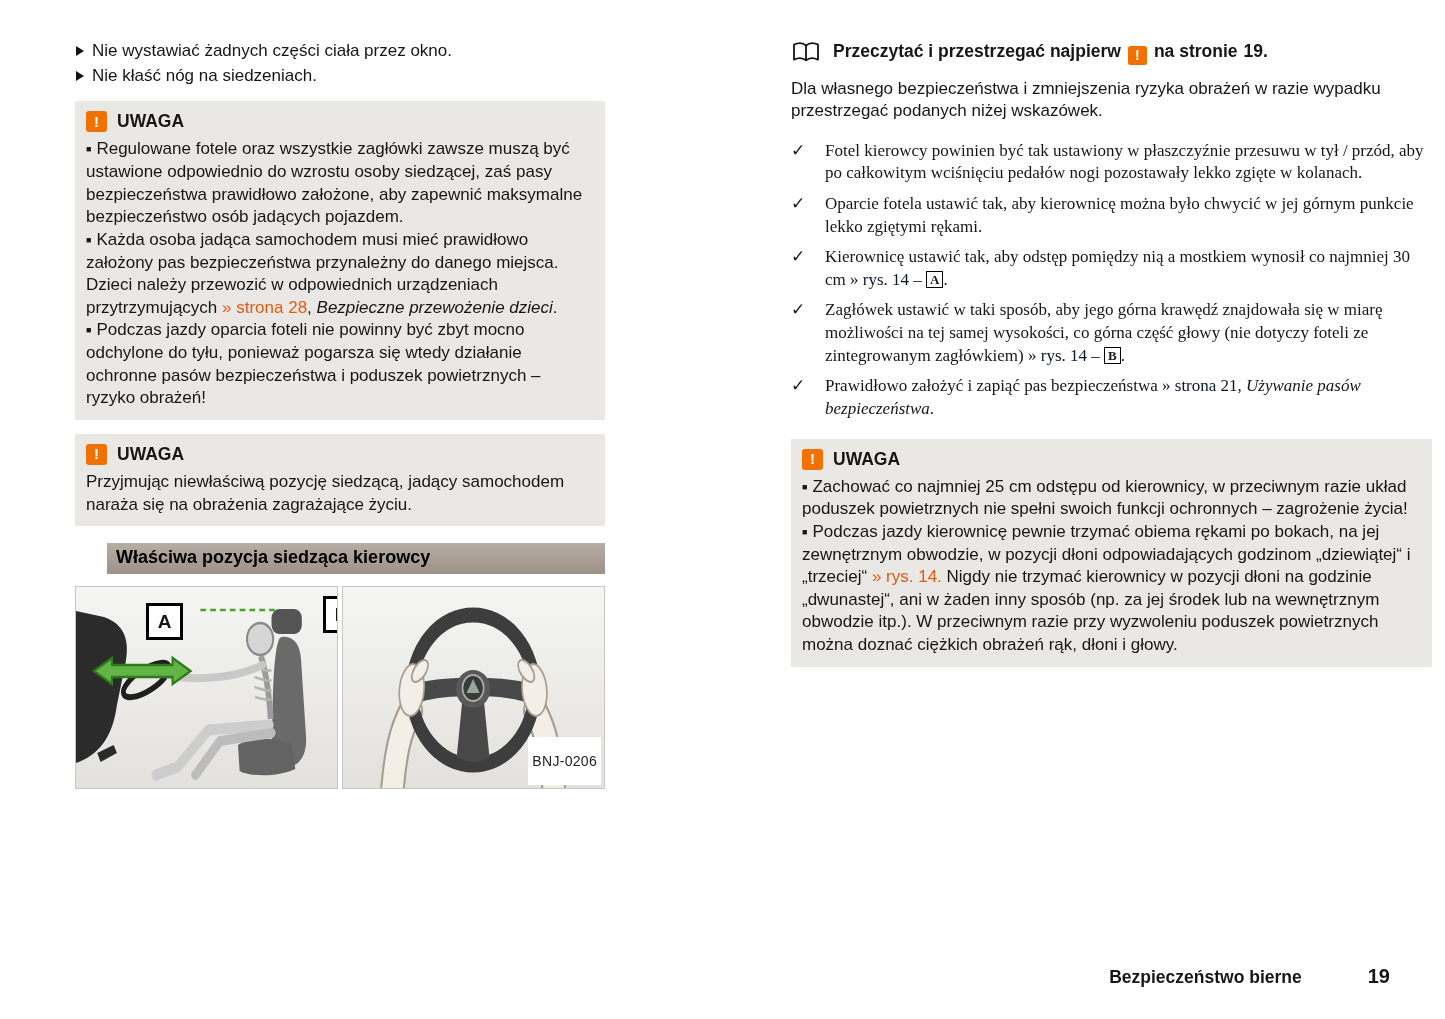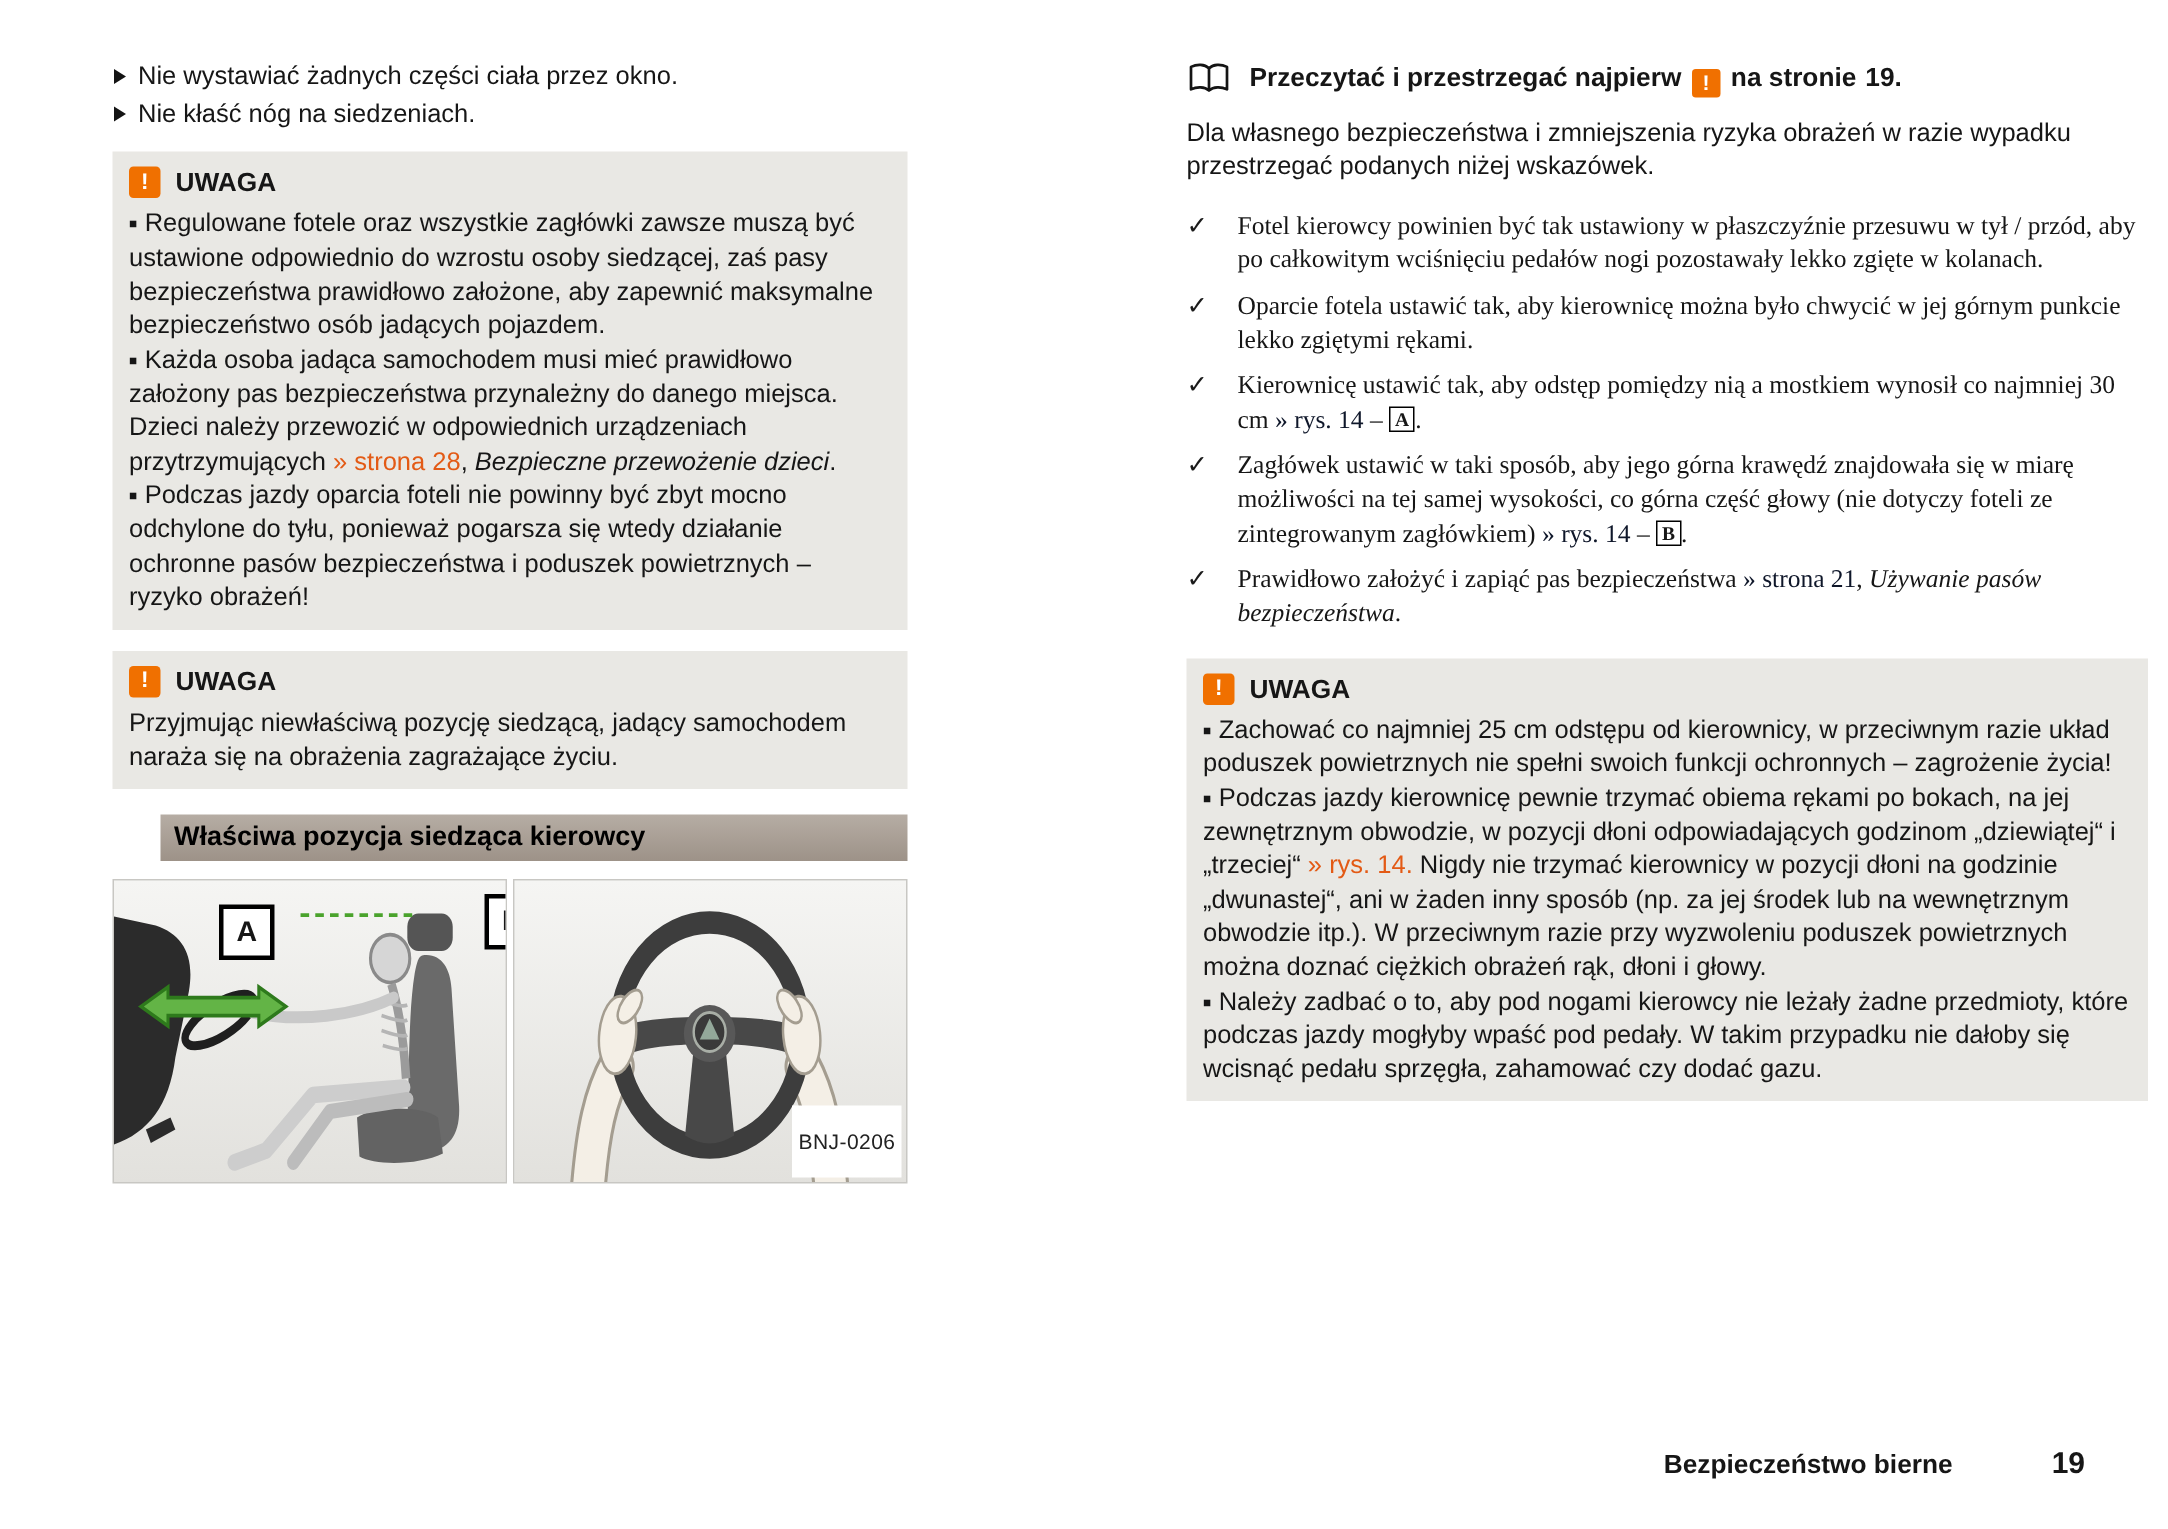--- a/index.html
+++ b/index.html
@@ -188,23 +188,20 @@
       <div class="warn-head">
         <span class="warn-icon">!</span>
         <span class="warn-title">UWAGA</span>
       </div>
       <p class="warn-p">
         <span class="sq">■</span><span>Zachować co najmniej 25 cm odstępu od kierownicy, w przeciwnym razie układ poduszek powietrznych nie spełni swoich funkcji ochronnych – zagrożenie życia!</span>
       </p>
       <p class="warn-p">
         <span class="sq">■</span><span>Podczas jazdy kierownicę pewnie trzymać obiema rękami po bokach, na jej zewnętrznym obwodzie, w pozycji dłoni odpowiadających godzinom „dziewiątej“ i „trzeciej“ </span><span class="lnk lnk-o">» rys. 14.</span><span> Nigdy nie trzymać kierownicy w pozycji dłoni na godzinie „dwunastej“, ani w żaden inny sposób (np. za jej środek lub na wewnętrznym obwodzie itp.). W przeciwnym razie przy wyzwoleniu poduszek powietrznych można doznać ciężkich obrażeń rąk, dłoni i głowy.</span>
       </p>
-      <p class="warn-p">
-        <span class="sq">■</span><span>Należy zadbać o to, aby pod nogami kierowcy nie leżały żadne przedmioty, które podczas jazdy mogłyby wpaść pod pedały. W takim przypadku nie dałoby się wcisnąć pedału sprzęgła, zahamować czy dodać gazu.</span>
-      </p>
     </section>
   </div>
 
   <div id="footer">
     <span class="footer-section">Bezpieczeństwo bierne</span>
     <span class="footer-page">19</span>
   </div>
 
 </div>
 

